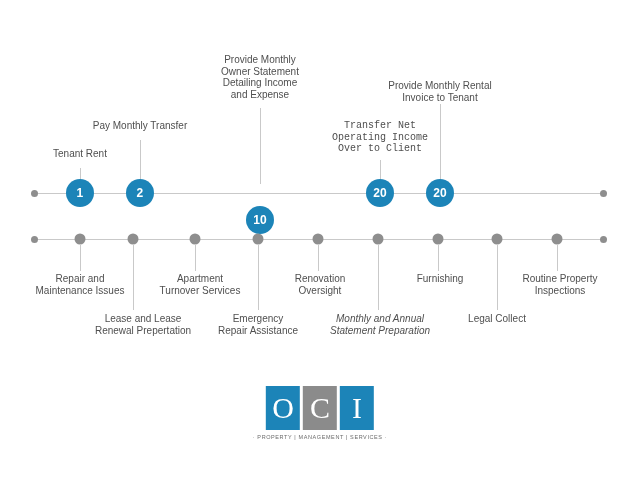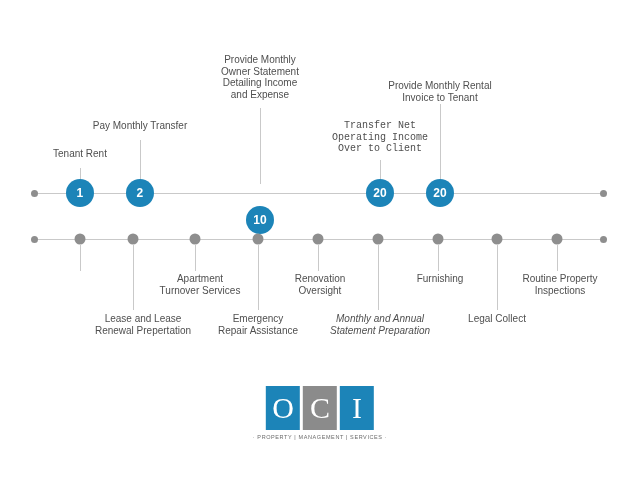--- a/index.html
+++ b/index.html
@@ -178,20 +178,22 @@
   <div class="leader" style="left:80px;  top:245px; height:26px;"></div>
   <div class="leader" style="left:133px; top:245px; height:65px;"></div>
   <div class="leader" style="left:195px; top:245px; height:26px;"></div>
   <div class="leader" style="left:258px; top:245px; height:65px;"></div>
   <div class="leader" style="left:318px; top:245px; height:26px;"></div>
   <div class="leader" style="left:378px; top:245px; height:65px;"></div>
   <div class="leader" style="left:438px; top:245px; height:26px;"></div>
   <div class="leader" style="left:497px; top:245px; height:65px;"></div>
   <div class="leader" style="left:557px; top:245px; height:26px;"></div>
 
+  <div class="label" style="left:80px;  top:273px; width:110px;">Repair and
+Maintenance Issues</div>
   <div class="label" style="left:143px; top:313px; width:130px;">Lease and Lease
 Renewal Prepertation</div>
   <div class="label" style="left:200px; top:273px; width:110px;">Apartment
 Turnover Services</div>
   <div class="label" style="left:258px; top:313px; width:110px;">Emergency
 Repair Assistance</div>
   <div class="label" style="left:320px; top:273px; width:110px;">Renovation
 Oversight</div>
   <div class="label" style="left:380px; top:313px; width:130px;font-style:italic;">Monthly and Annual
 Statement Preparation</div>

